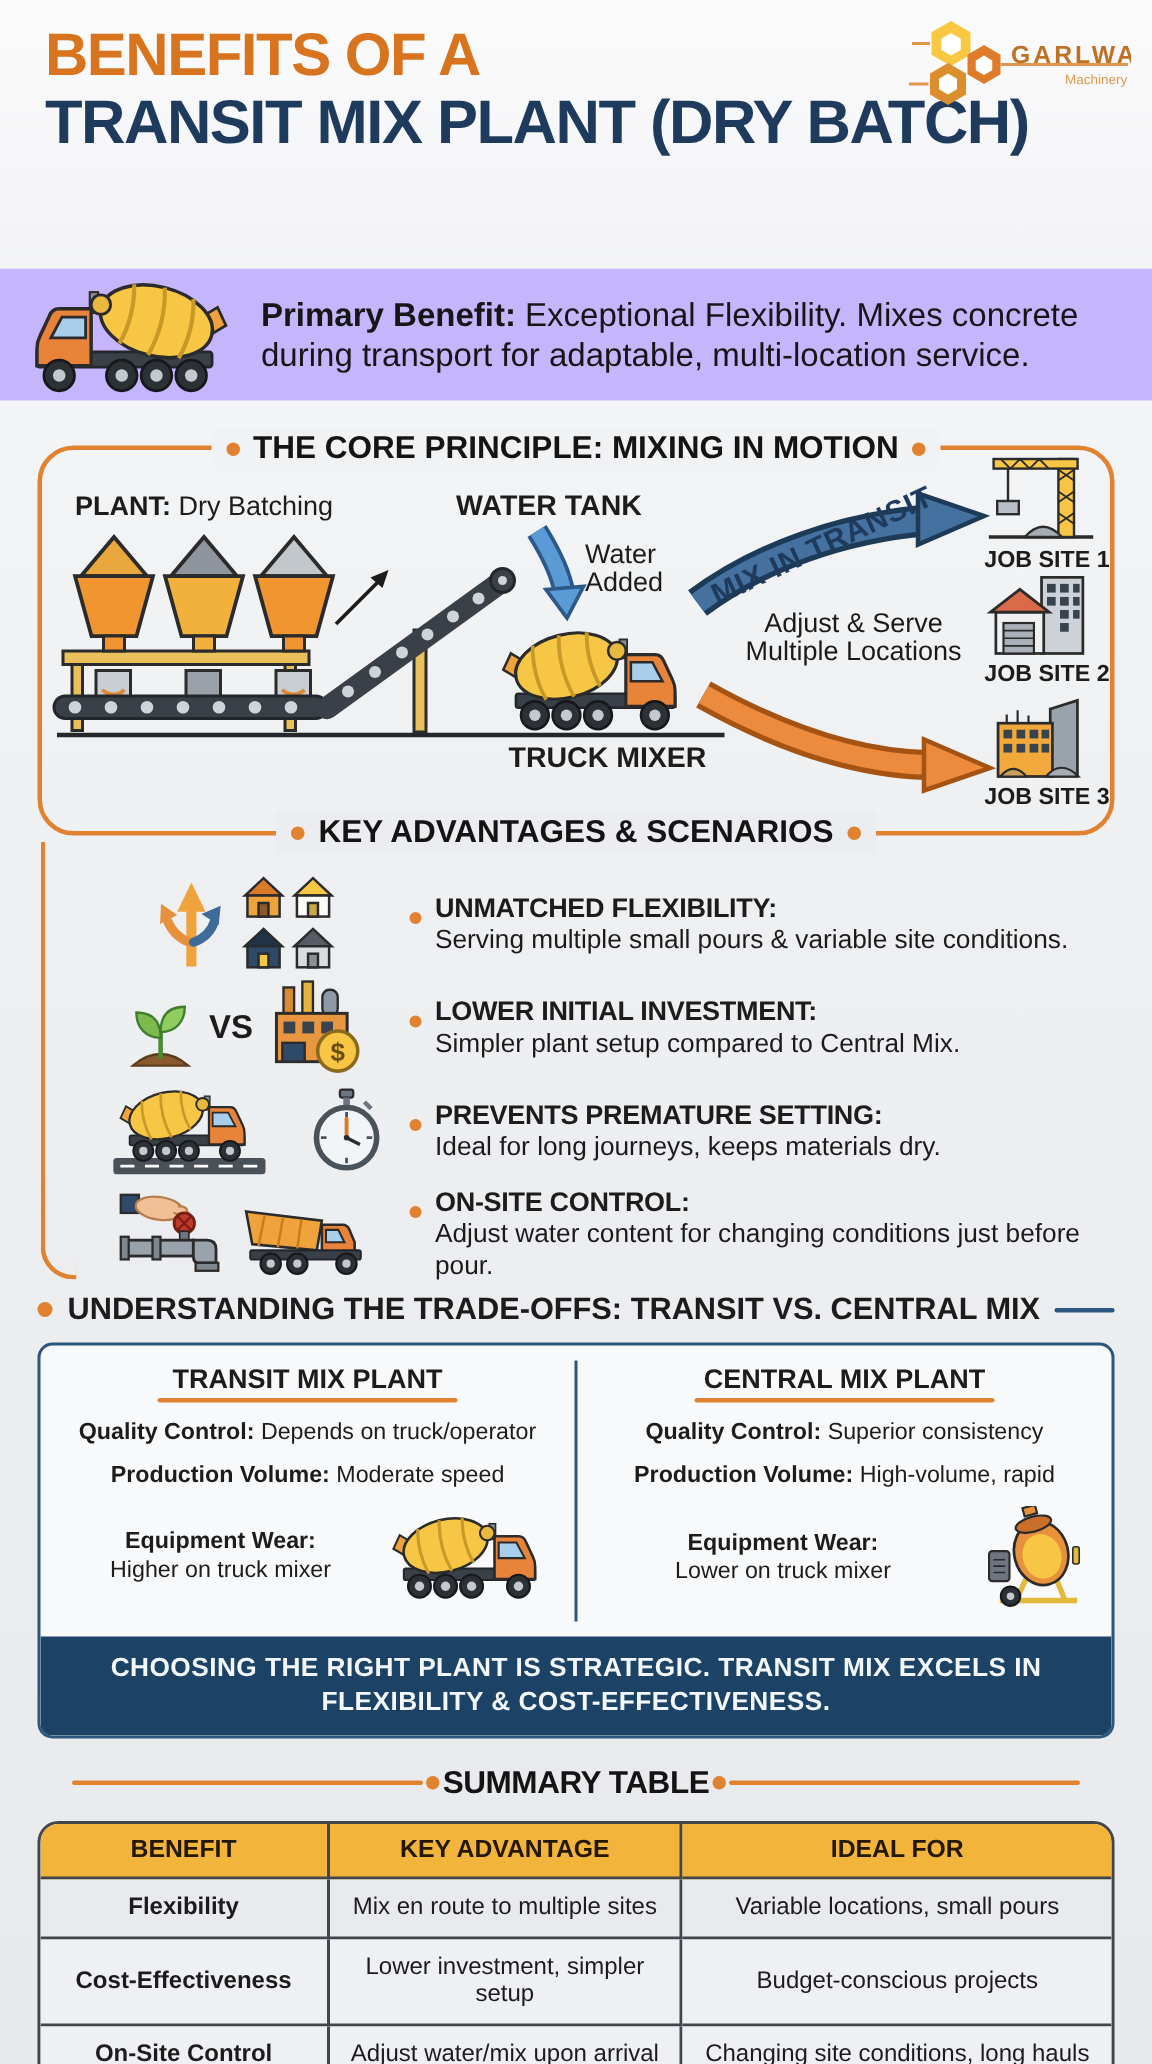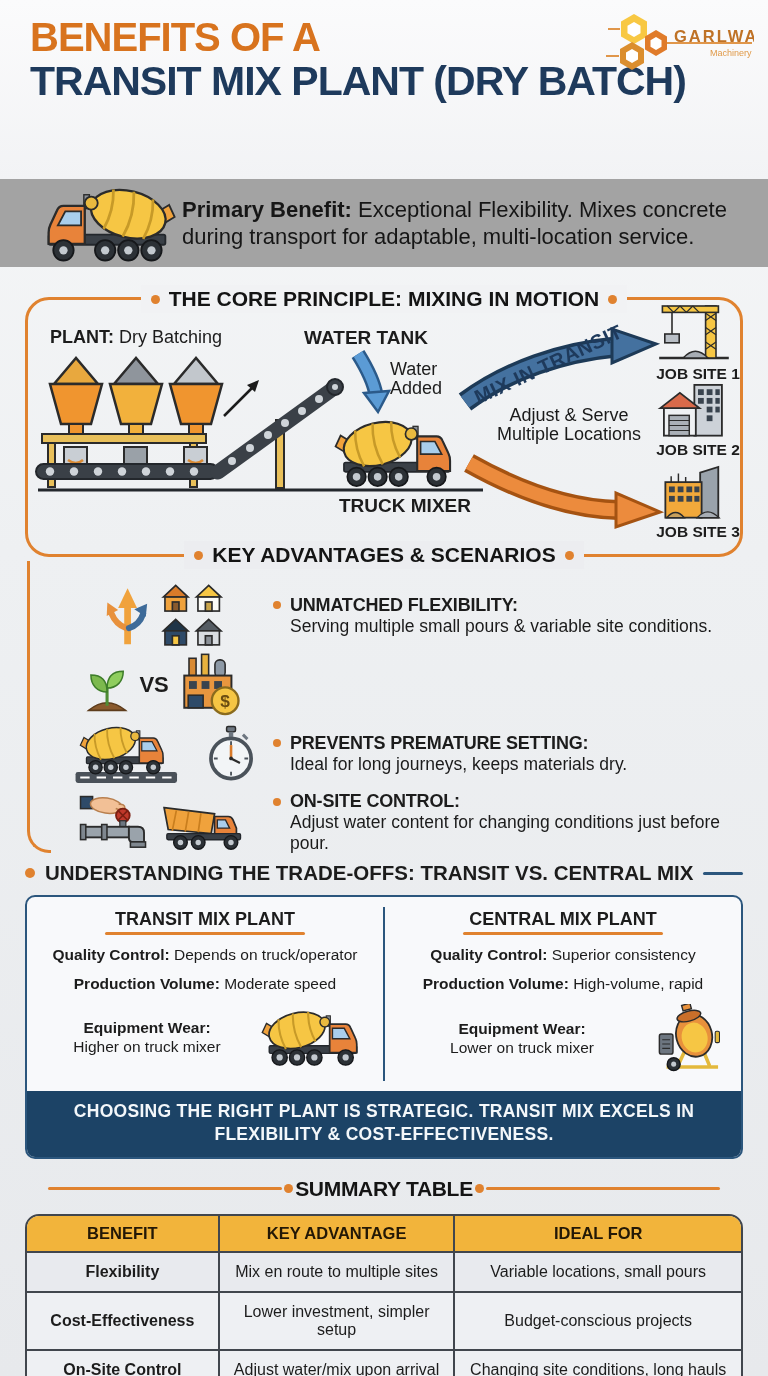--- a/index.html
+++ b/index.html
@@ -9,21 +9,21 @@
     font-family:"Liberation Sans", sans-serif;
     background:linear-gradient(180deg,#f7f8f9 0%,#eef0f2 40%,#e7e9ec 100%);
     color:#1c1c1c;
   }
   
   .header { position:relative; height:179px; padding:16px 30px 0; background:linear-gradient(180deg,#fbfbfc,#f2f3f5); }
   .h1a { font-size:40px; font-weight:800; letter-spacing:-1px; color:#D8731E; line-height:1.05; }
   .h1b { font-size:41px; font-weight:800; letter-spacing:-1px; color:#1E3A5C; line-height:1.15; }
   .logo { position:absolute; top:10px; right:14px; width:156px; height:66px; }
   
-  .band { height:88px; background:#a3a3a3; display:flex; align-items:center; padding:0 28px 0 32px; gap:0; }
+  .band { height:88px; background:#c4b5fd; display:flex; align-items:center; padding:0 28px 0 8px; gap:16px; }
   .band svg { flex:0 0 150px; }
   .band-text { font-size:22px; line-height:1.24; color:#161616; }
   .band-text strong { font-weight:800; }
   
   .sec-title { display:flex; align-items:center; gap:2px; }
   .sec-title .ln { flex:1; height:3px; background:#E0822F; border-radius:2px; }
   .sec-title .dot { width:9px; height:9px; border-radius:50%; background:#E0822F; flex:0 0 auto; }
   .sec-title h2 { font-size:21px; font-weight:800; letter-spacing:-0.3px; color:#141414; white-space:nowrap; }
   
   .core-box { position:relative; margin:30px 25px 0; height:260px;
@@ -45,21 +45,21 @@
   
   .keyadv { position:relative; margin:0 25px; padding:24px 0 0 44px; height:300px; }
   .keyadv-title { position:absolute; top:-14px; left:0; right:0; z-index:3; padding:0 20px; }
   .keyadv-title .inner { background:#ecedf0; padding:2px 10px; display:flex; align-items:center; gap:9px; margin:0 auto; }
   .keyadv-connector { position:absolute; left:2px; top:4px; width:24px; height:292px;
     border-left:3px solid #E0822F; border-bottom:3px solid #E0822F; border-bottom-left-radius:22px; }
   .adv-item { display:flex; align-items:center; gap:14px; height:69px; }
   .adv-icons { flex:0 0 190px; display:flex; align-items:center; justify-content:center; gap:9px; }
   .adv-vs { font-weight:800; font-size:22px; }
   .adv-text { flex:1; padding-right:14px; }
-  .adv-head { display:flex; align-items:center; gap:9px; font-size:18px; font-weight:800; letter-spacing:-0.2px; }
+  .adv-head { display:flex; align-items:flex-end; gap:9px; font-size:18px; font-weight:800; letter-spacing:-0.2px; }
   .adv-head .dot { width:8px; height:8px; border-radius:50%; background:#E0822F; }
   .adv-body { font-size:17.5px; margin-left:17px; color:#1b1b1b; }
   
   .to-title { display:flex; align-items:center; gap:10px; margin:4px 25px 10px; }
   .to-title .dot { width:10px; height:10px; border-radius:50%; background:#E0822F; }
   .to-title h2 { font-size:20.5px; font-weight:800; white-space:nowrap; }
   .to-title .ln-navy { flex:1; height:3px; background:#2b567d; border-radius:2px; }
   .to-card { margin:0 25px; border:2px solid #2b567d; border-radius:10px; background:#f8f9fb; overflow:hidden; }
   .to-cols { display:flex; }
   .to-col { flex:1; padding:12px 16px 8px; }
@@ -432,20 +432,27 @@
 
   <div class="adv-item">
     <div class="adv-icons">
       <svg viewBox="0 0 60 78" height="60">
           <use href="#sym-seedling"></use>
         </svg>
       <span class="adv-vs">VS</span>
       <svg viewBox="0 0 84 84" height="66">
           <use href="#sym-factory"></use>
         </svg>
+    </div>
+    <div class="adv-text">
+      <div class="adv-head">
+          <span class="dot"></span>
+          <span>LOWER INITIAL INVESTMENT:</span>
+        </div>
+      <div class="adv-body">Simpler plant setup compared to Central Mix.</div>
     </div>
   </div>
 
   <div class="adv-item">
     <div class="adv-icons">
       <svg viewBox="0 0 160 82" height="64">
         <rect x="2" y="64" width="130" height="14" rx="3" fill="#4a5159"></rect>
         <line x1="8" y1="71" x2="126" y2="71" stroke="#fff" stroke-width="2.5" stroke-dasharray="12 9"></line>
         <use href="#sym-mixer-truck" x="6" y="-2" width="118" height="74"></use>
       </svg>

